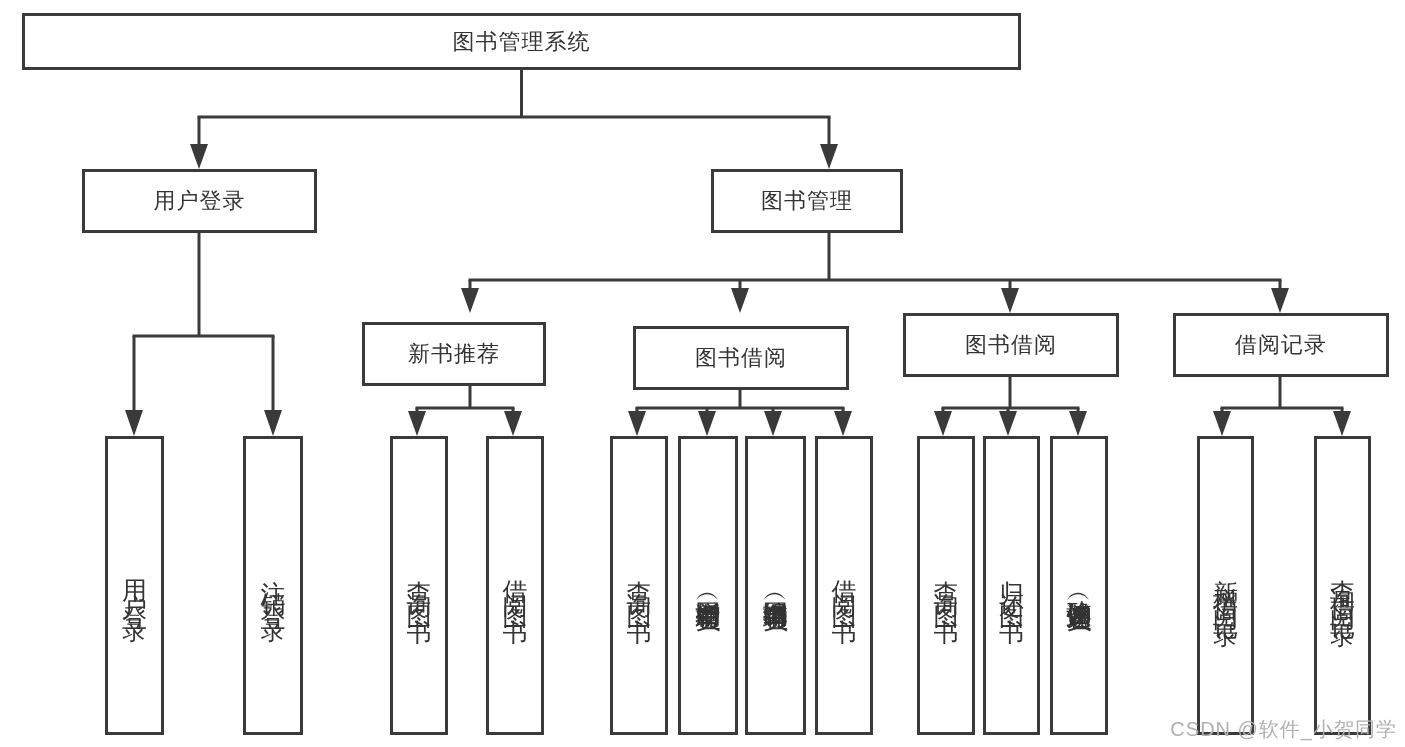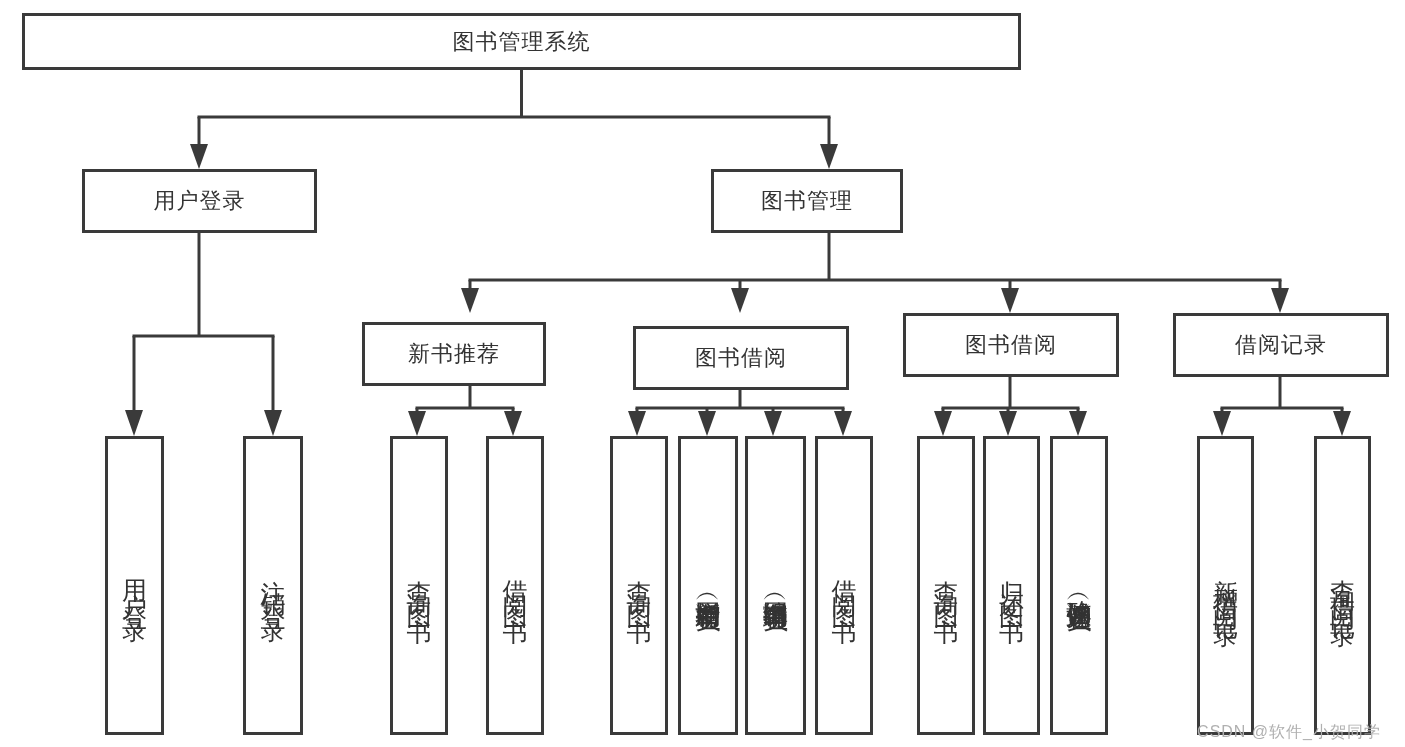--- a/index.html
+++ b/index.html
@@ -22,22 +22,22 @@
   }
   .hbox{font-size:22px;letter-spacing:1px;}
   .vbox{
     top:436px;height:299px;font-size:25px;
     writing-mode:vertical-lr;text-orientation:mixed;line-height:1;
   }
   .ls-wide{letter-spacing:13px;}
   .ls-mid{letter-spacing:9px;}
   .ls-tight{letter-spacing:1px;}
   .watermark{
-    position:absolute;right:24px;bottom:4px;z-index:3;
-    color:var(--wm);font-size:16px;letter-spacing:1px;white-space:nowrap;
+    position:absolute;right:8px;bottom:4px;z-index:3;
+    color:var(--wm);font-size:20px;letter-spacing:1px;white-space:nowrap;
   }
 </style>
 </head>
 <body>
 
 <div class="canvas">
 
   <svg class="wires" width="1405" height="747" viewBox="0 0 1405 747">
 
     <g>

